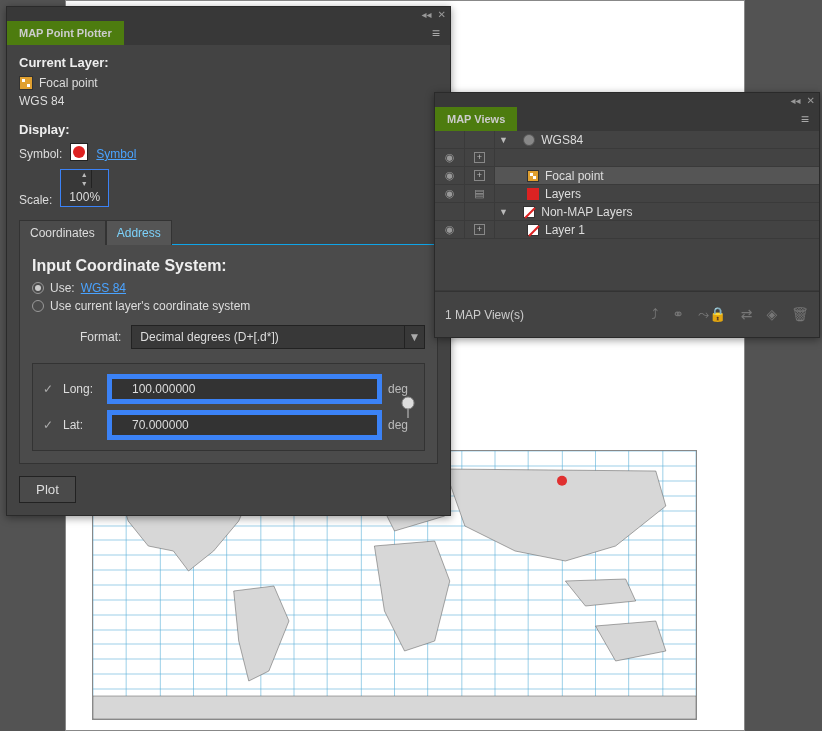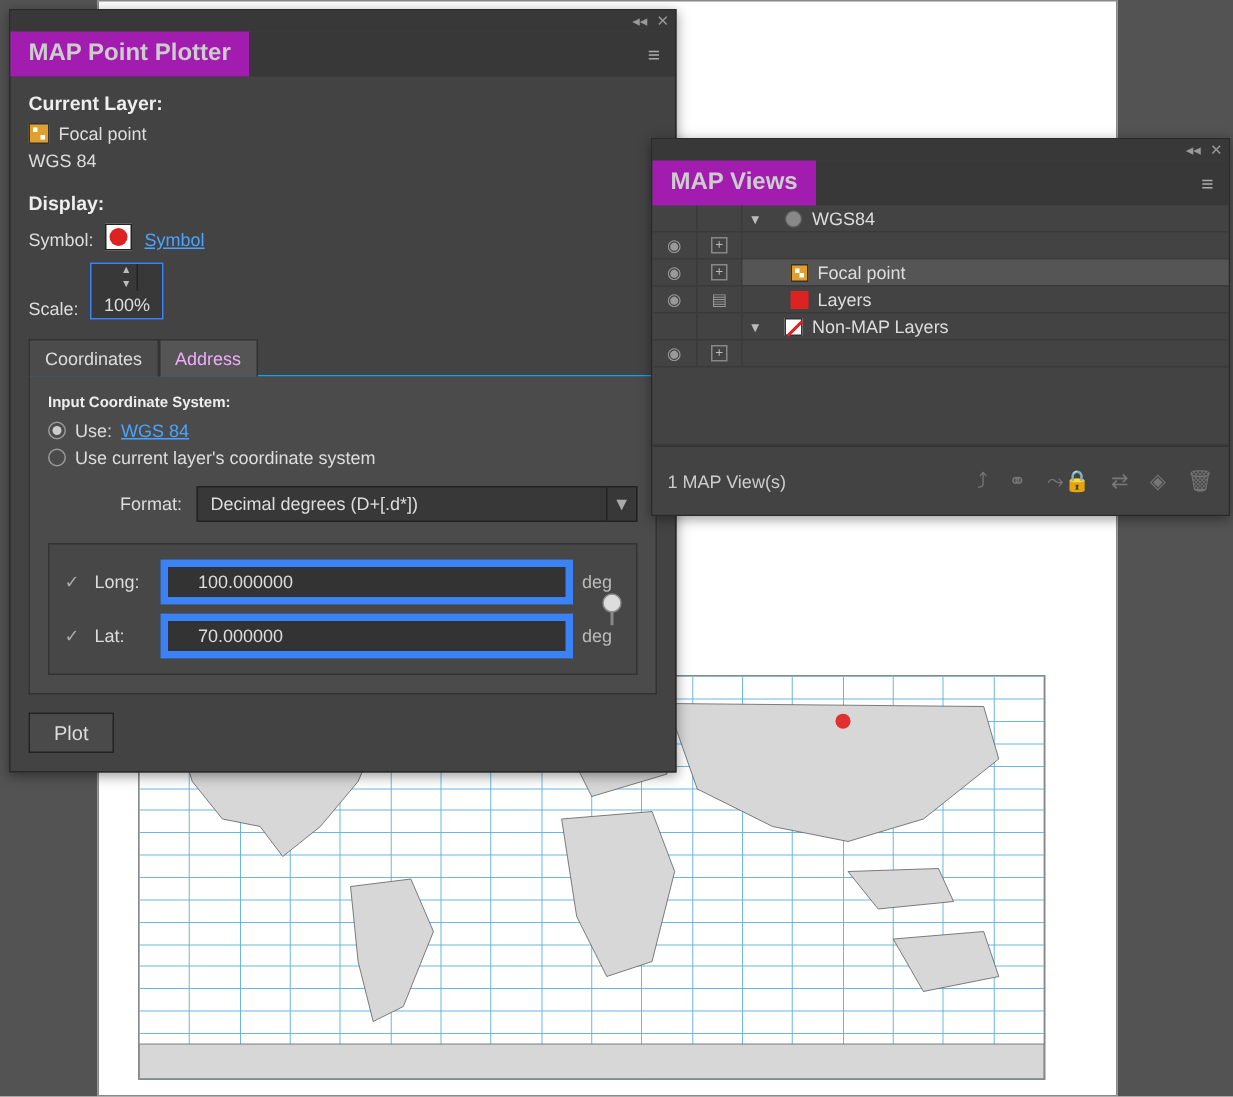--- a/index.html
+++ b/index.html
@@ -2,40 +2,40 @@
 <html><head>
 <meta charset="utf-8">
 <style>
   * { box-sizing: border-box; margin: 0; padding: 0; font-family: "Segoe UI", Tahoma, sans-serif; }
   body { background: #535353; width: 822px; height: 731px; position: relative; overflow: hidden; font-size: 12px; color: #ddd; }
   .canvas { position: absolute; left: 65px; top: 0; width: 680px; height: 731px; background: #fff; border: 1px solid #888; }
   .panel { position: absolute; background: #434343; border: 1px solid #2a2a2a; box-shadow: 0 2px 8px rgba(0,0,0,.4); }
   .panel-titlebar { background: #383838; height: 14px; display:flex; justify-content:flex-end; align-items:center; padding:0 4px; gap:6px;}
   .panel-titlebar .ctl { font-size:10px; color:#999; cursor:pointer;}
   .panel-tabs { display:flex; background:#383838; align-items:center;}
-  .panel-tab { padding:6px 12px; background:#a21caf; color:#ccc; font-weight:bold; font-size:16px;}
+  .panel-tab { padding:6px 12px; background:#4d7c0f; color:#ccc; font-weight:bold; font-size:11px;}
   .panel-menu { margin-left:auto; padding:0 10px; color:#aaa; font-size:14px; cursor:pointer;}
   
   #plotter { left:6px; top:6px; width:445px; }
   .plotter-body { padding:10px 12px 12px 12px; }
   .section-title { font-weight:bold; font-size:13px; color:#eee; margin-bottom:6px;}
   .layer-row { display:flex; align-items:center; gap:6px; margin-bottom:4px;}
   .layer-icon { width:14px; height:14px; background:#e0a030; border:1px solid #333; position:relative;}
   .layer-icon::before{content:"";position:absolute;left:2px;top:2px;width:3px;height:3px;background:#fff;}
   .layer-icon::after{content:"";position:absolute;right:2px;bottom:2px;width:3px;height:3px;background:#fff;}
   .display-row { display:flex; align-items:flex-end; gap:8px; margin-bottom:8px;}
   .swatch { width:18px; height:18px; border:1px solid #222; background:#fff; display:flex; align-items:center; justify-content:center;}
   .swatch .dot{width:12px;height:12px;border-radius:50%;background:#d22;}
   .linklike { color:#4aa3ff; text-decoration:underline; cursor:pointer;}
   .stepper { display:inline-flex; align-items:center; border:1px solid #3b82f6; background:#383838;flex-direction:column;}
   .stepper .arrows{display:flex;flex-direction:column;border-right:1px solid #222;}
   .stepper .ar{font-size:7px;line-height:7px;padding:1px 3px;color:#bbb;cursor:pointer;}
   .stepper .val{padding:2px 8px;}
   .inner-tabs { display:flex; margin-top:12px; border-bottom:1px solid #0ea5e9;}
-  .inner-tab { padding:5px 10px; background:#555; color:#f0abfc; border:1px solid #333; border-bottom:none; position:relative; top:1px; cursor:pointer;}
+  .inner-tab { padding:5px 10px; background:#555; color:#7dd3fc; border:1px solid #333; border-bottom:none; position:relative; top:1px; cursor:pointer;}
   .inner-tab.active{background:#4b4b4b;color:#ddd;}
   .coord-box { background:#4b4b4b; border:1px solid #333; border-top:none; padding:12px;}
   .radio-row{display:flex;align-items:center;gap:6px;margin:4px 0;}
   .radio{width:12px;height:12px;border:1px solid #999;border-radius:50%;display:inline-flex;align-items:center;justify-content:center;}
   .radio.sel::after{content:"";width:6px;height:6px;border-radius:50%;background:#ccc;}
   .fmt-row{display:flex;align-items:center;gap:10px;margin-top:12px;margin-left:48px;}
   .combo{flex:1;display:flex;border:1px solid #222;background:#383838;}
   .combo .txt{flex:1;padding:4px 8px;}
   .combo .dd{width:20px;border-left:1px solid #222;display:flex;align-items:center;justify-content:center;color:#aaa;cursor:pointer;}
   .ll-group{background:#474747;border:1px solid #333;padding:10px;margin-top:14px;display:flex;flex-direction:column;gap:6px;position:relative;}
@@ -179,21 +179,21 @@
         </span>
         <span class="val">100%</span>
       </span>
     </div>
 
     <div class="inner-tabs">
       <div class="inner-tab active">Coordinates</div>
       <div class="inner-tab">Address</div>
     </div>
     <div class="coord-box">
-      <div class="section-title" style="font-size:10px;">Input Coordinate System:</div>
+      <div class="section-title" style="font-size:16px;">Input Coordinate System:</div>
       <div class="radio-row">
         <span class="radio sel"></span>
         <span>Use:</span>
         <span class="linklike">WGS 84</span>
       </div>
       <div class="radio-row">
         <span class="radio"></span>
         <span>Use current layer's coordinate system</span>
       </div>
 
@@ -271,20 +271,24 @@
     <div class="tree-row">
       <div class="tc wide"></div>
         <div class="tc wide"></div>
       <div class="tlabel"><span class="tri">▼</span>&nbsp;<span class="ic-slash"></span><span>Non-MAP Layers</span></div>
     </div>
     <div class="tree-row">
       <div class="tc wide">◉</div>
       <div class="tc wide">
           <span class="sqplus">+</span>
         </div>
+      <div class="tlabel" style="padding-left:32px;">
+          <span class="ic-slash"></span>
+          <span>Layer 1</span>
+        </div>
     </div>
     <div class="tree-blank"></div>
   </div>
   <div class="views-footer">
     <span class="status">1 MAP View(s)</span>
     <div class="footer-icons">
       <span>⤴</span>
       <span>⚭</span>
       <span>⤳🔒</span>
       <span>⇄</span>

